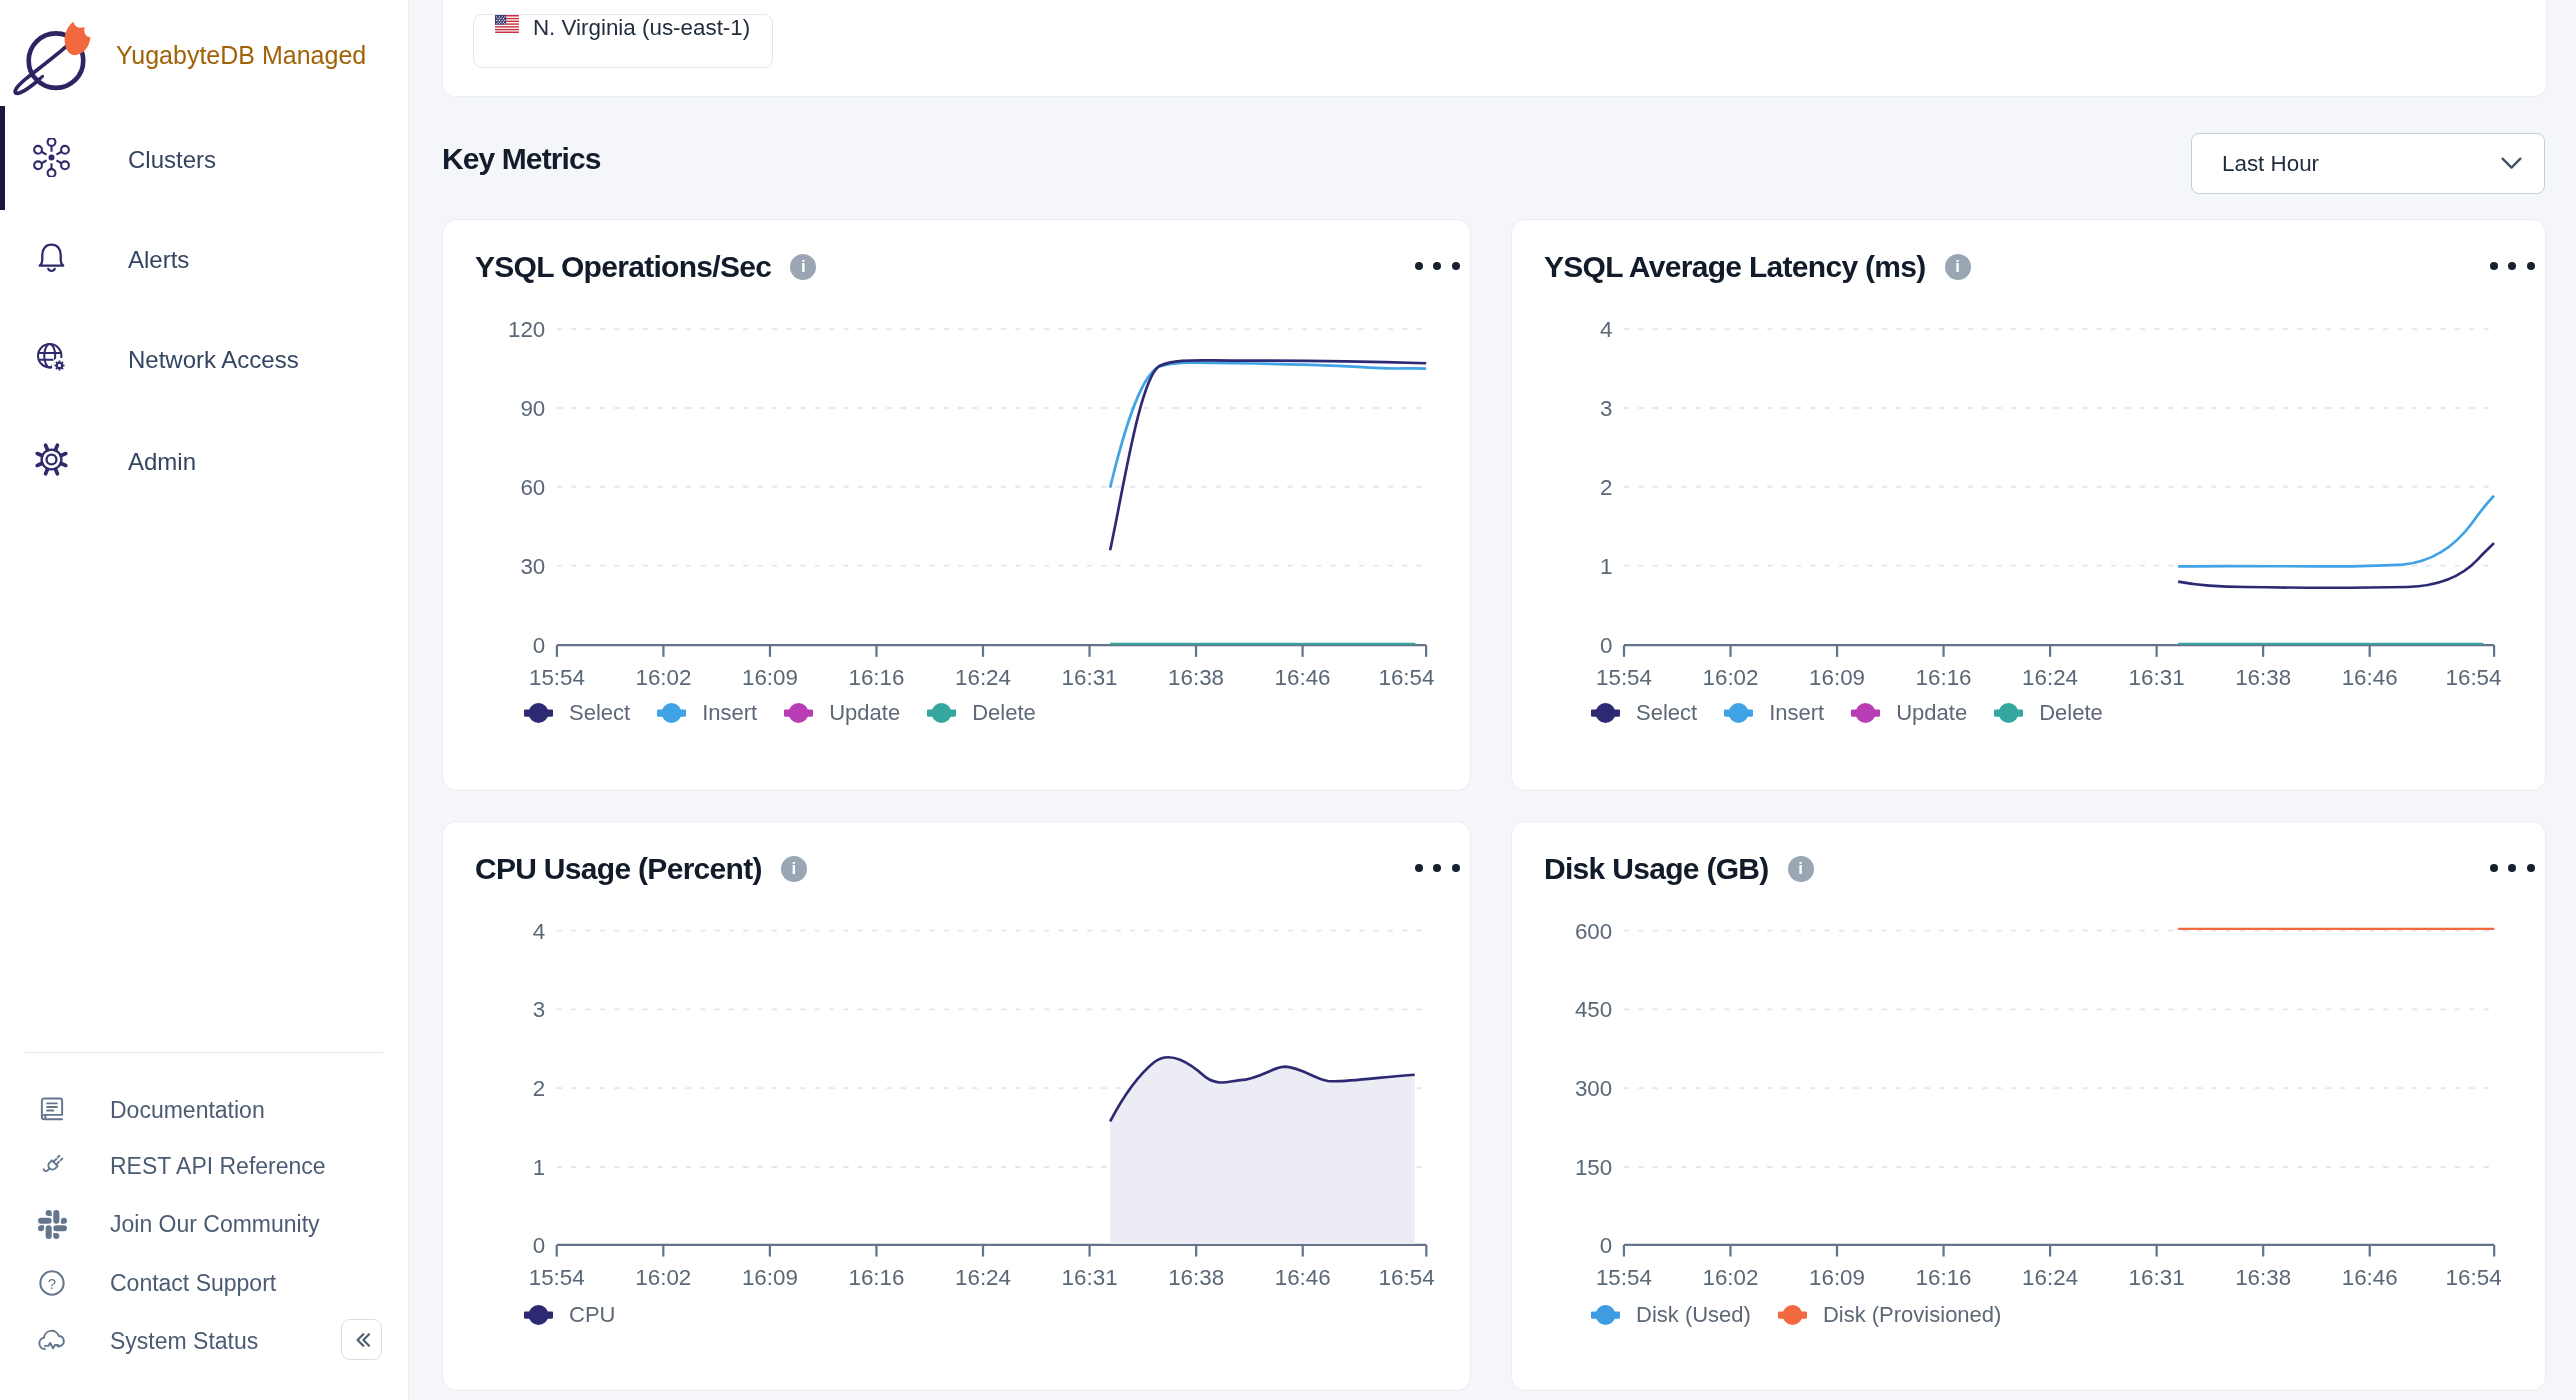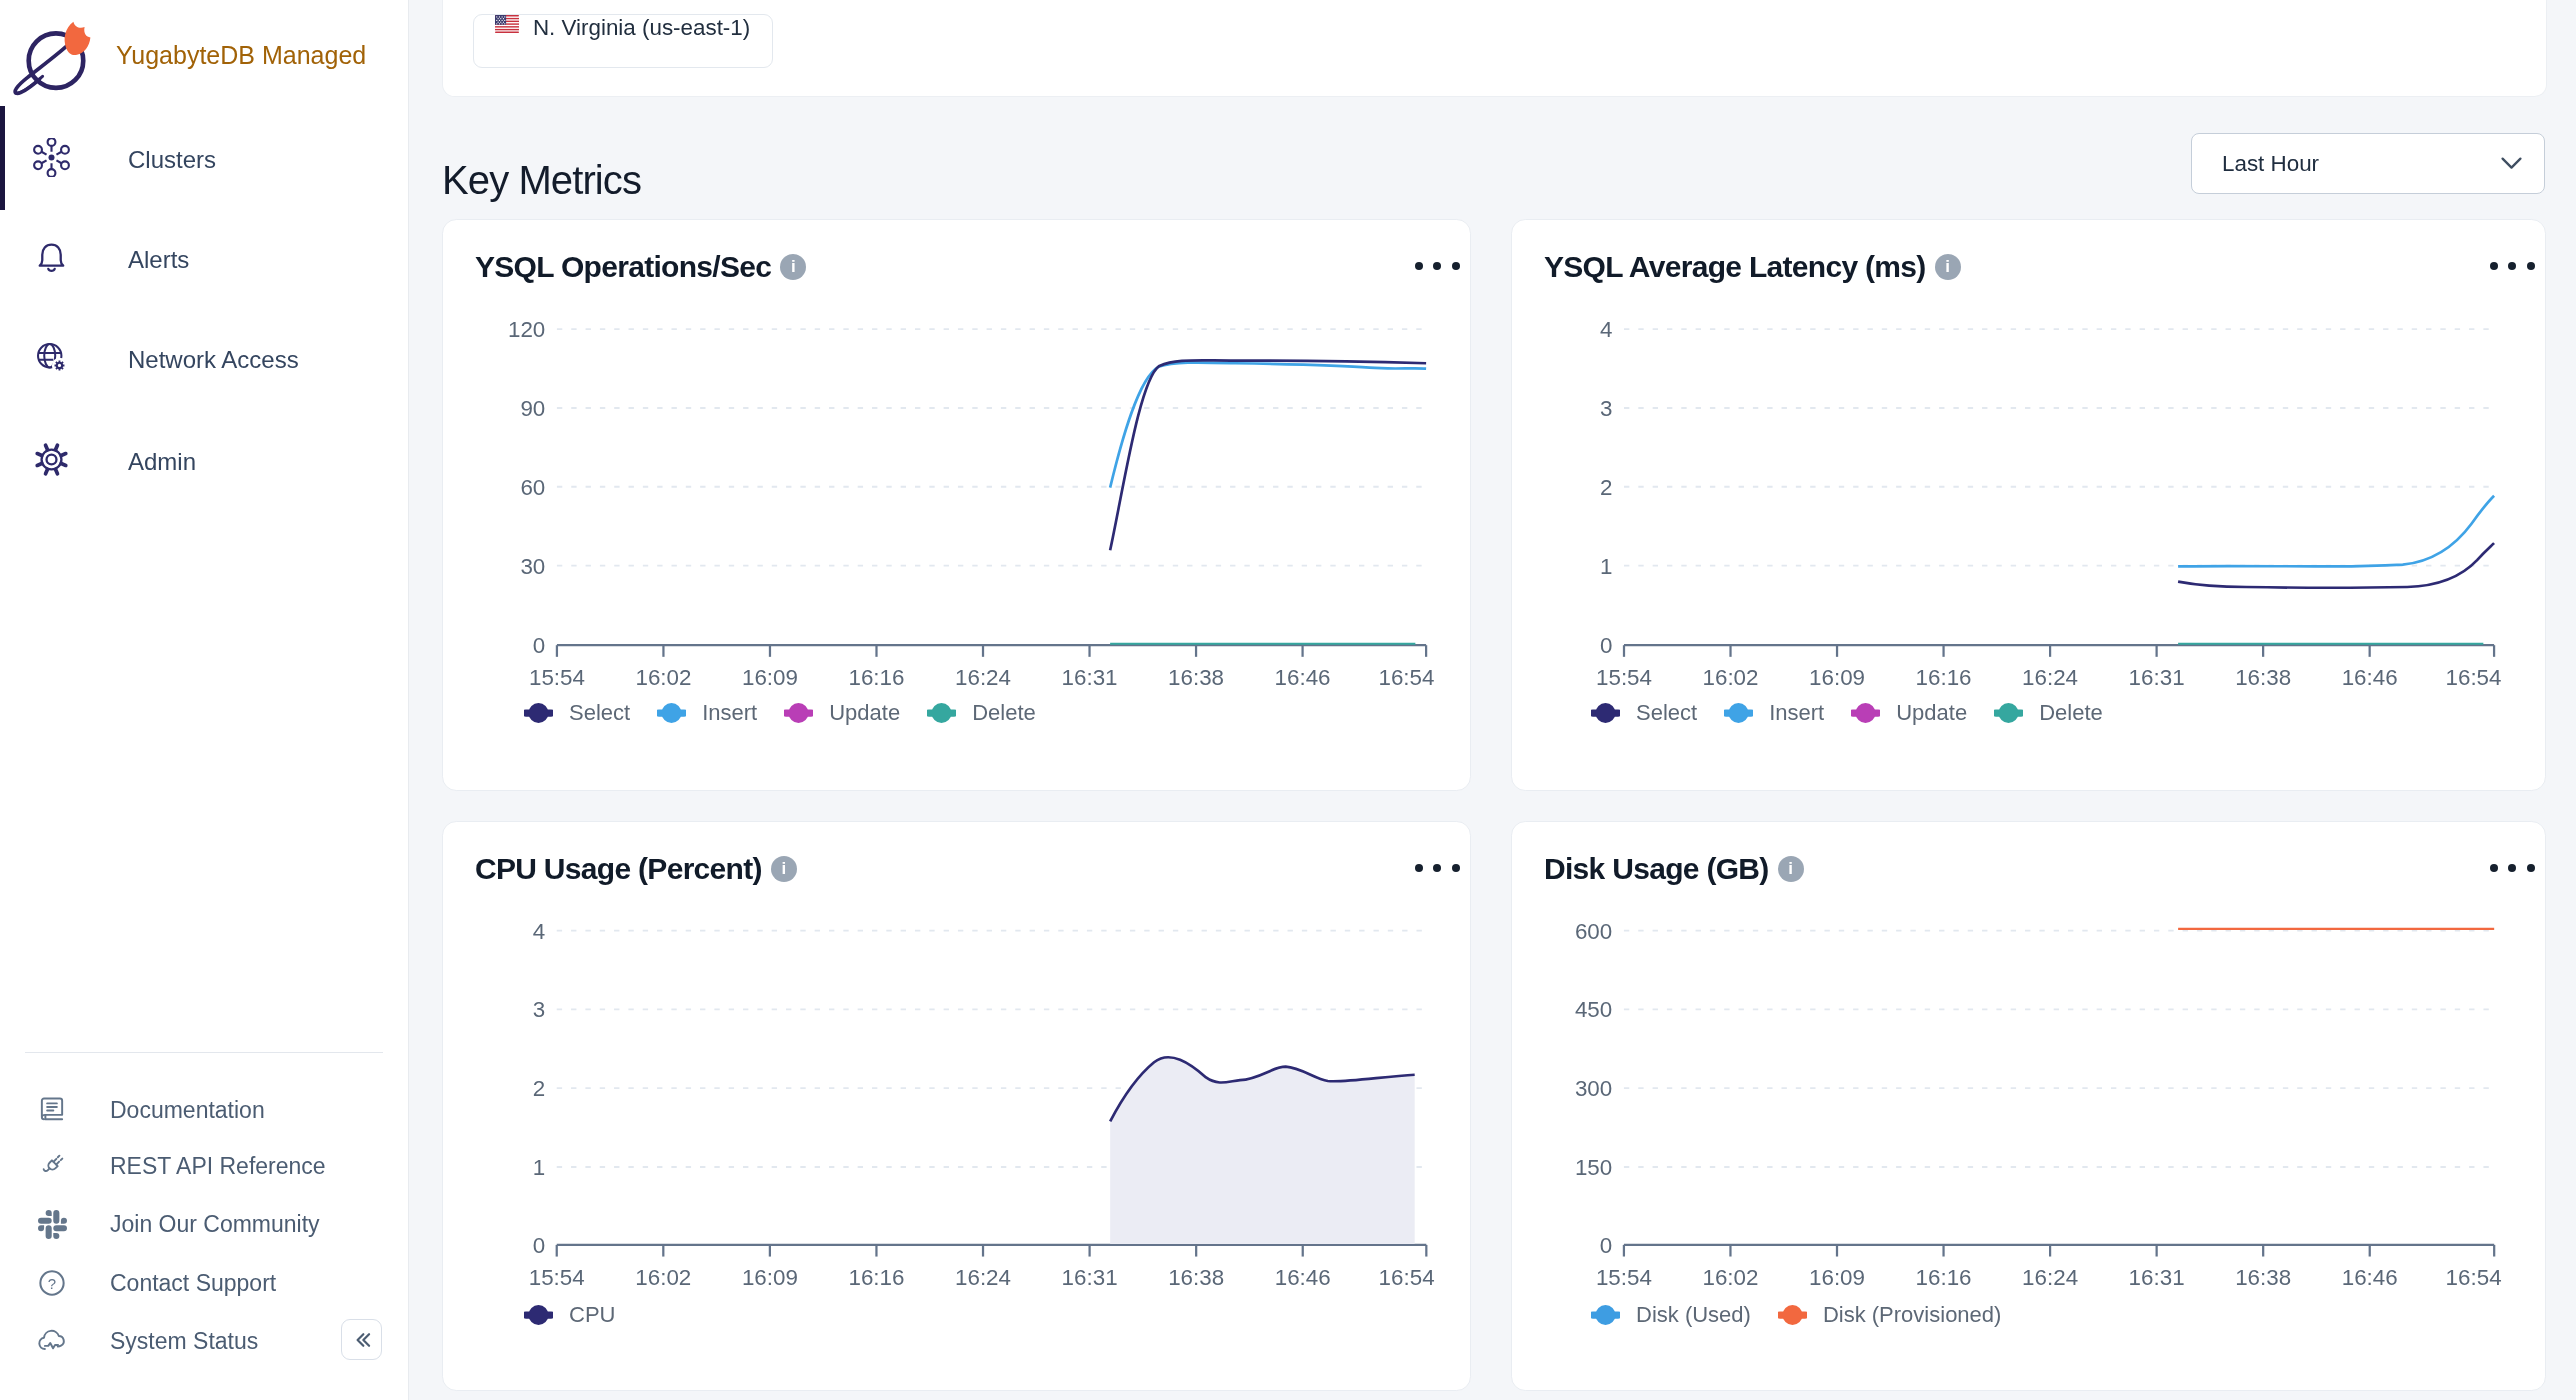--- a/index.html
+++ b/index.html
@@ -12,26 +12,26 @@
 .nicon { position:absolute; left:32px; top:-20px; height:39px; display:flex; align-items:center; justify-content:center; }
 .nlabel { position:absolute; left:128px; top:-11.6px; font-size:24px; color:#34455f; white-space:nowrap; }
 #sdivider { position:absolute; left:25px; top:1052px; width:358px; height:0.9px; background:#e3e7ed; }
 .bitem { position:absolute; left:0; width:409px; height:0; }
 .bicon { position:absolute; left:36px; top:-15px; width:32px; height:30px; display:flex; align-items:center; justify-content:center; }
 .blabel { position:absolute; left:110px; top:-13.4px; font-size:23px; color:#4b5c72; white-space:nowrap; }
 #collapse { position:absolute; left:341px; top:1319px; width:41px; height:41px; border:0.9px solid #d9dfe8; border-radius:9px; display:flex; align-items:center; justify-content:center; background:#fff; }
 #topbar { position:absolute; left:442px; top:0; width:2105px; height:97px; background:#ffffff; border:0.9px solid #eceff3; border-top:none; border-radius:0 0 12.5px 12.5px; }
 #chip { position:absolute; left:30px; top:14.3px; height:54px; border:0.9px solid #e3e8ee; border-radius:9px; display:flex; align-items:flex-start; padding:0 21.5px 0 20.6px; gap:14.3px; background:#fff; }
 #chip span { font-size:22.4px; color:#222f3f; }
-#km { position:absolute; left:442px; top:142px; font-size:40px; font-weight:400; color:#131c2b; letter-spacing:-0.9px;margin-top:16px; }
+#km { position:absolute; left:442px; top:142px; font-size:30px; font-weight:700; color:#131c2b; letter-spacing:-0.9px; }
 #dropdown { position:absolute; left:2191px; top:133px; width:354px; height:61px; background:#fff; border:1.8px solid #c5ced9; border-radius:8px; display:flex; align-items:center; justify-content:space-between; padding:0 20px 0 30px; }
 #dropdown span { font-size:22.4px; color:#202e40; }
 .card { position:absolute; background:#ffffff; border:0.9px solid #e9edf2; border-radius:14.3px; }
 .plot { position:absolute; left:0; top:0; }
-.ctitle { position:absolute; left:32px; top:30px; display:flex; align-items:center; gap:9px; }
+.ctitle { position:absolute; left:32px; top:30px; display:flex; align-items:center; gap:19px; }
 .ctitle > span:first-child { font-size:30px; font-weight:700; color:#111b29; letter-spacing:-0.7px; }
 .info { width:26px; height:26px; border-radius:50%; background:#9aa6b4; color:#ffffff; font-size:17px; font-weight:700; display:flex; align-items:center; justify-content:center; font-style:normal; }
 .dots { position:absolute; right:10px; top:42px; display:flex; gap:10.7px; align-items:center; }
 .dots i { width:8px; height:8px; border-radius:50%; background:#16202e; display:block; }
 .legend { position:absolute; top:480px; display:flex; gap:27px; align-items:center; }
 .li { display:flex; align-items:center; gap:16px; }
 .lt { font-size:22px; color:#5d6876; }
 </style></head>
 <body>
 <div id="topbar">

